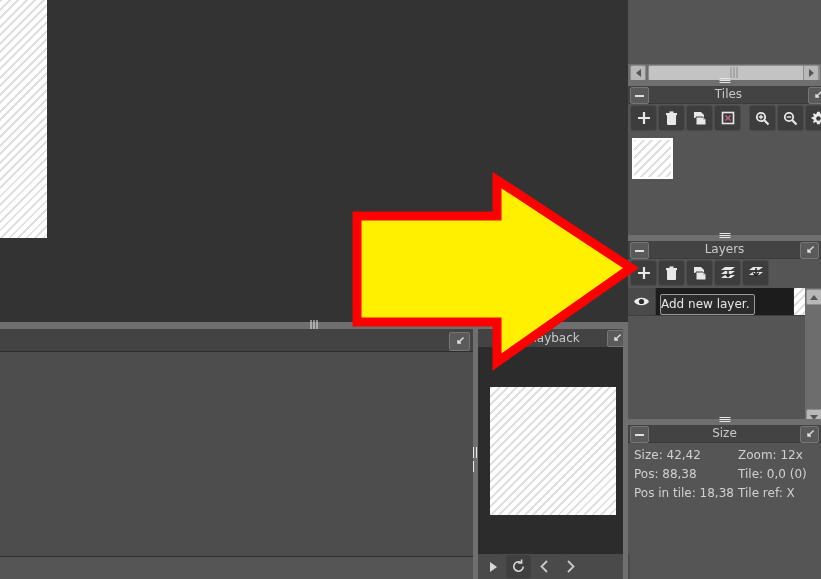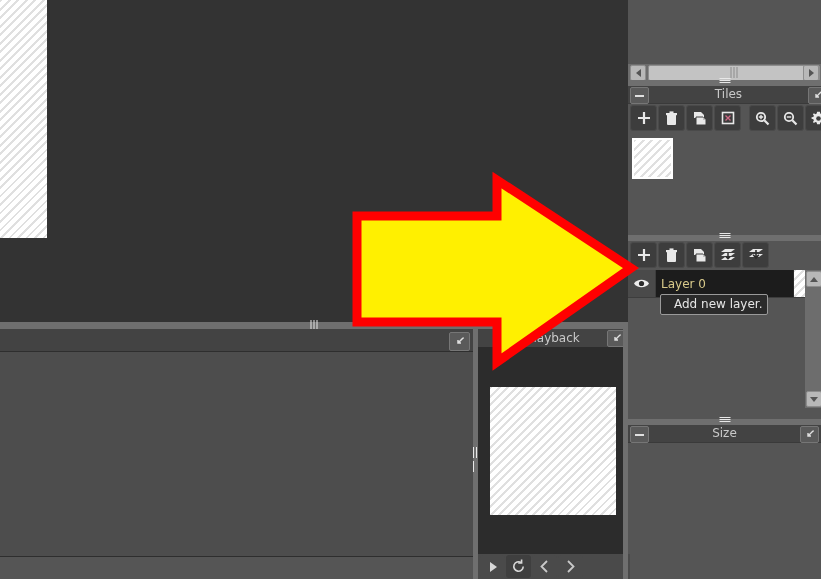--- a/index.html
+++ b/index.html
@@ -75,21 +75,21 @@
     width:27px;height:27px;background:#4a4a4a;border-right:1px solid #3d3d3d;
     display:flex;align-items:center;justify-content:center;flex:0 0 auto;
   }
   .layer-name{flex:1 1 auto;color:#d8c98a;font-size:12px;padding-left:5px;overflow:hidden;white-space:nowrap;}
   .layer-cell{width:27px;height:27px;flex:0 0 auto;border-left:1px solid #2a2a2a;}
 
   
   #tooltip{
     left:660px;top:294px;
     background:#2b2b2b;border:1px solid #9a9a9a;border-radius:2px;
-    color:#e6e6e6;font-size:12px;padding:2px 5px 3px 13px;white-space:nowrap;
+    color:#e6e6e6;font-size:12px;padding:2px 5px 3px 0;white-space:nowrap;
     z-index:40;
   }
 
   
   .sb-v{width:16px;background:#6d6d6d;}
   .sb-h{height:16px;background:#6d6d6d;}
   .sb-arrow{
     width:14px;height:14px;background:#b8b8b8;border:1px solid #8d8d8d;border-radius:2px;
     display:flex;align-items:center;justify-content:center;
   }
@@ -231,20 +231,32 @@
 
 <div class="abs hsplit" style="left:628px;top:235px;width:193px;height:6px;">
   <span class="grip-v" style="top:-3px;">
       <span class="grip-line-v"></span>
       <span class="grip-line-v"></span>
       <span class="grip-line-v"></span>
     </span>
 </div>
 
 <div class="abs panel" id="layers-panel">
+  <div class="panel-title">
+    <span class="t">Layers</span>
+    <span class="titlebtn left">
+        <span class="bar"></span>
+      </span>
+    <span class="titlebtn right">
+      <svg width="11" height="11" viewBox="0 0 11 11">
+        <path d="M9 2 L4 7 M4 4 L4 7 L7 7" stroke="#e0e0e0" stroke-width="1.4" fill="none"></path>
+        <path d="M8.5 1.5 l1.5 0 l0 1.5 z" fill="#e0e0e0"></path>
+      </svg>
+    </span>
+  </div>
 
   <div class="tbar">
     <div class="tbtn">
       <svg width="18" height="18" viewBox="0 0 18 18">
         <path d="M9 3 V15 M3 9 H15" stroke="#e8e8e8" stroke-width="2.2"></path>
       </svg>
     </div>
     <div class="tbtn">
       <svg width="17" height="17" viewBox="0 0 17 17">
         <path d="M4 5 h9 v9 a1 1 0 0 1 -1 1 h-7 a1 1 0 0 1 -1 -1 z" fill="#e8e8e8"></path>
@@ -317,20 +329,28 @@
     <span class="titlebtn left">
         <span class="bar"></span>
       </span>
     <span class="titlebtn right">
       <svg width="11" height="11" viewBox="0 0 11 11">
         <path d="M9 2 L4 7 M4 4 L4 7 L7 7" stroke="#e0e0e0" stroke-width="1.4" fill="none"></path>
         <path d="M8.5 1.5 l1.5 0 l0 1.5 z" fill="#e0e0e0"></path>
       </svg>
     </span>
   </div>
+  <div id="info-grid">
+    <span>Size: 42,42</span>
+    <span>Zoom: 12x</span>
+    <span>Pos: 88,38</span>
+    <span>Tile: 0,0 (0)</span>
+    <span>Pos in tile: 18,38</span>
+    <span>Tile ref: X</span>
+  </div>
 </div>
 
 <div class="abs" id="timeline-panel">
   <div id="timeline-title">
     <span class="abs" style="left:0;right:0;text-align:center;line-height:22px;"></span>
     <span class="titlebtn" style="right:3px;top:3px;width:19px;height:17px;">
       <svg width="11" height="11" viewBox="0 0 11 11">
         <path d="M9 2 L4 7 M4 4 L4 7 L7 7" stroke="#e0e0e0" stroke-width="1.5" fill="none"></path>
         <path d="M8.5 1.5 l1.5 0 l0 1.5 z" fill="#e0e0e0"></path>
       </svg>

